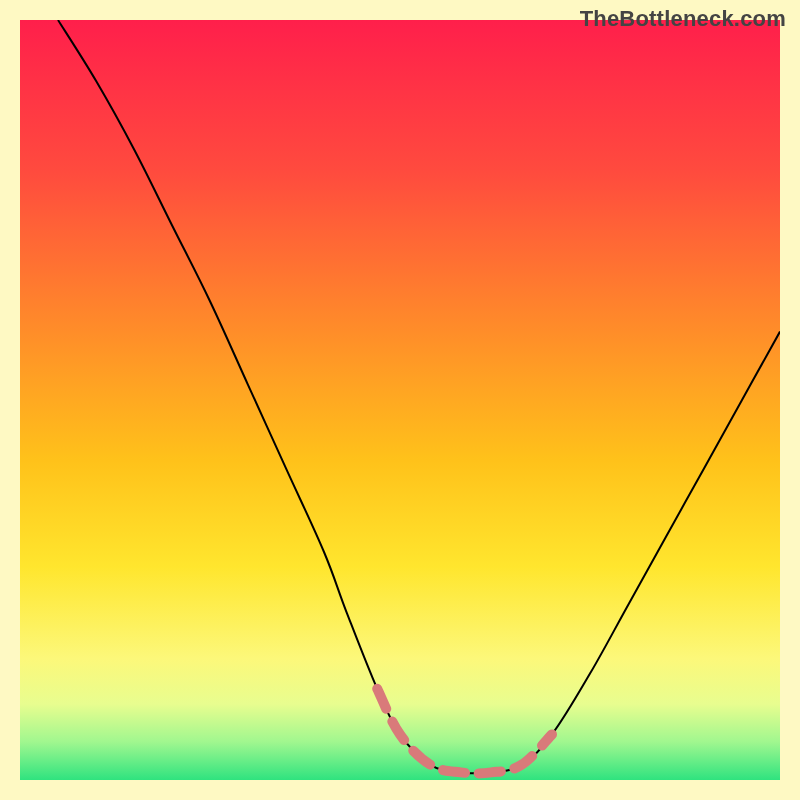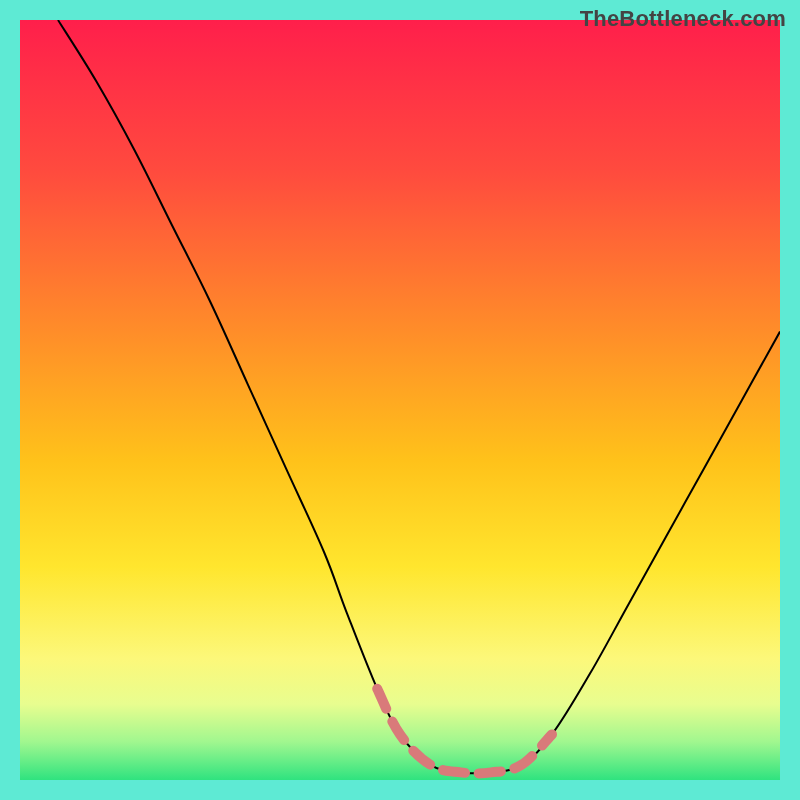--- a/index.html
+++ b/index.html
@@ -8,21 +8,21 @@
     width: 800px;
     height: 800px;
     background: #000;
     font-family: Arial, Helvetica, sans-serif;
     overflow: hidden;
   }
   .frame {
     position: relative;
     width: 800px;
     height: 800px;
-    background: #5eead4;
+    background: #fef9c3;
   }
   .watermark {
     position: absolute;
     top: 6px;
     right: 14px;
     color: #444;
     font-size: 22px;
     font-weight: 600;
     letter-spacing: 0.2px;
     z-index: 5;

